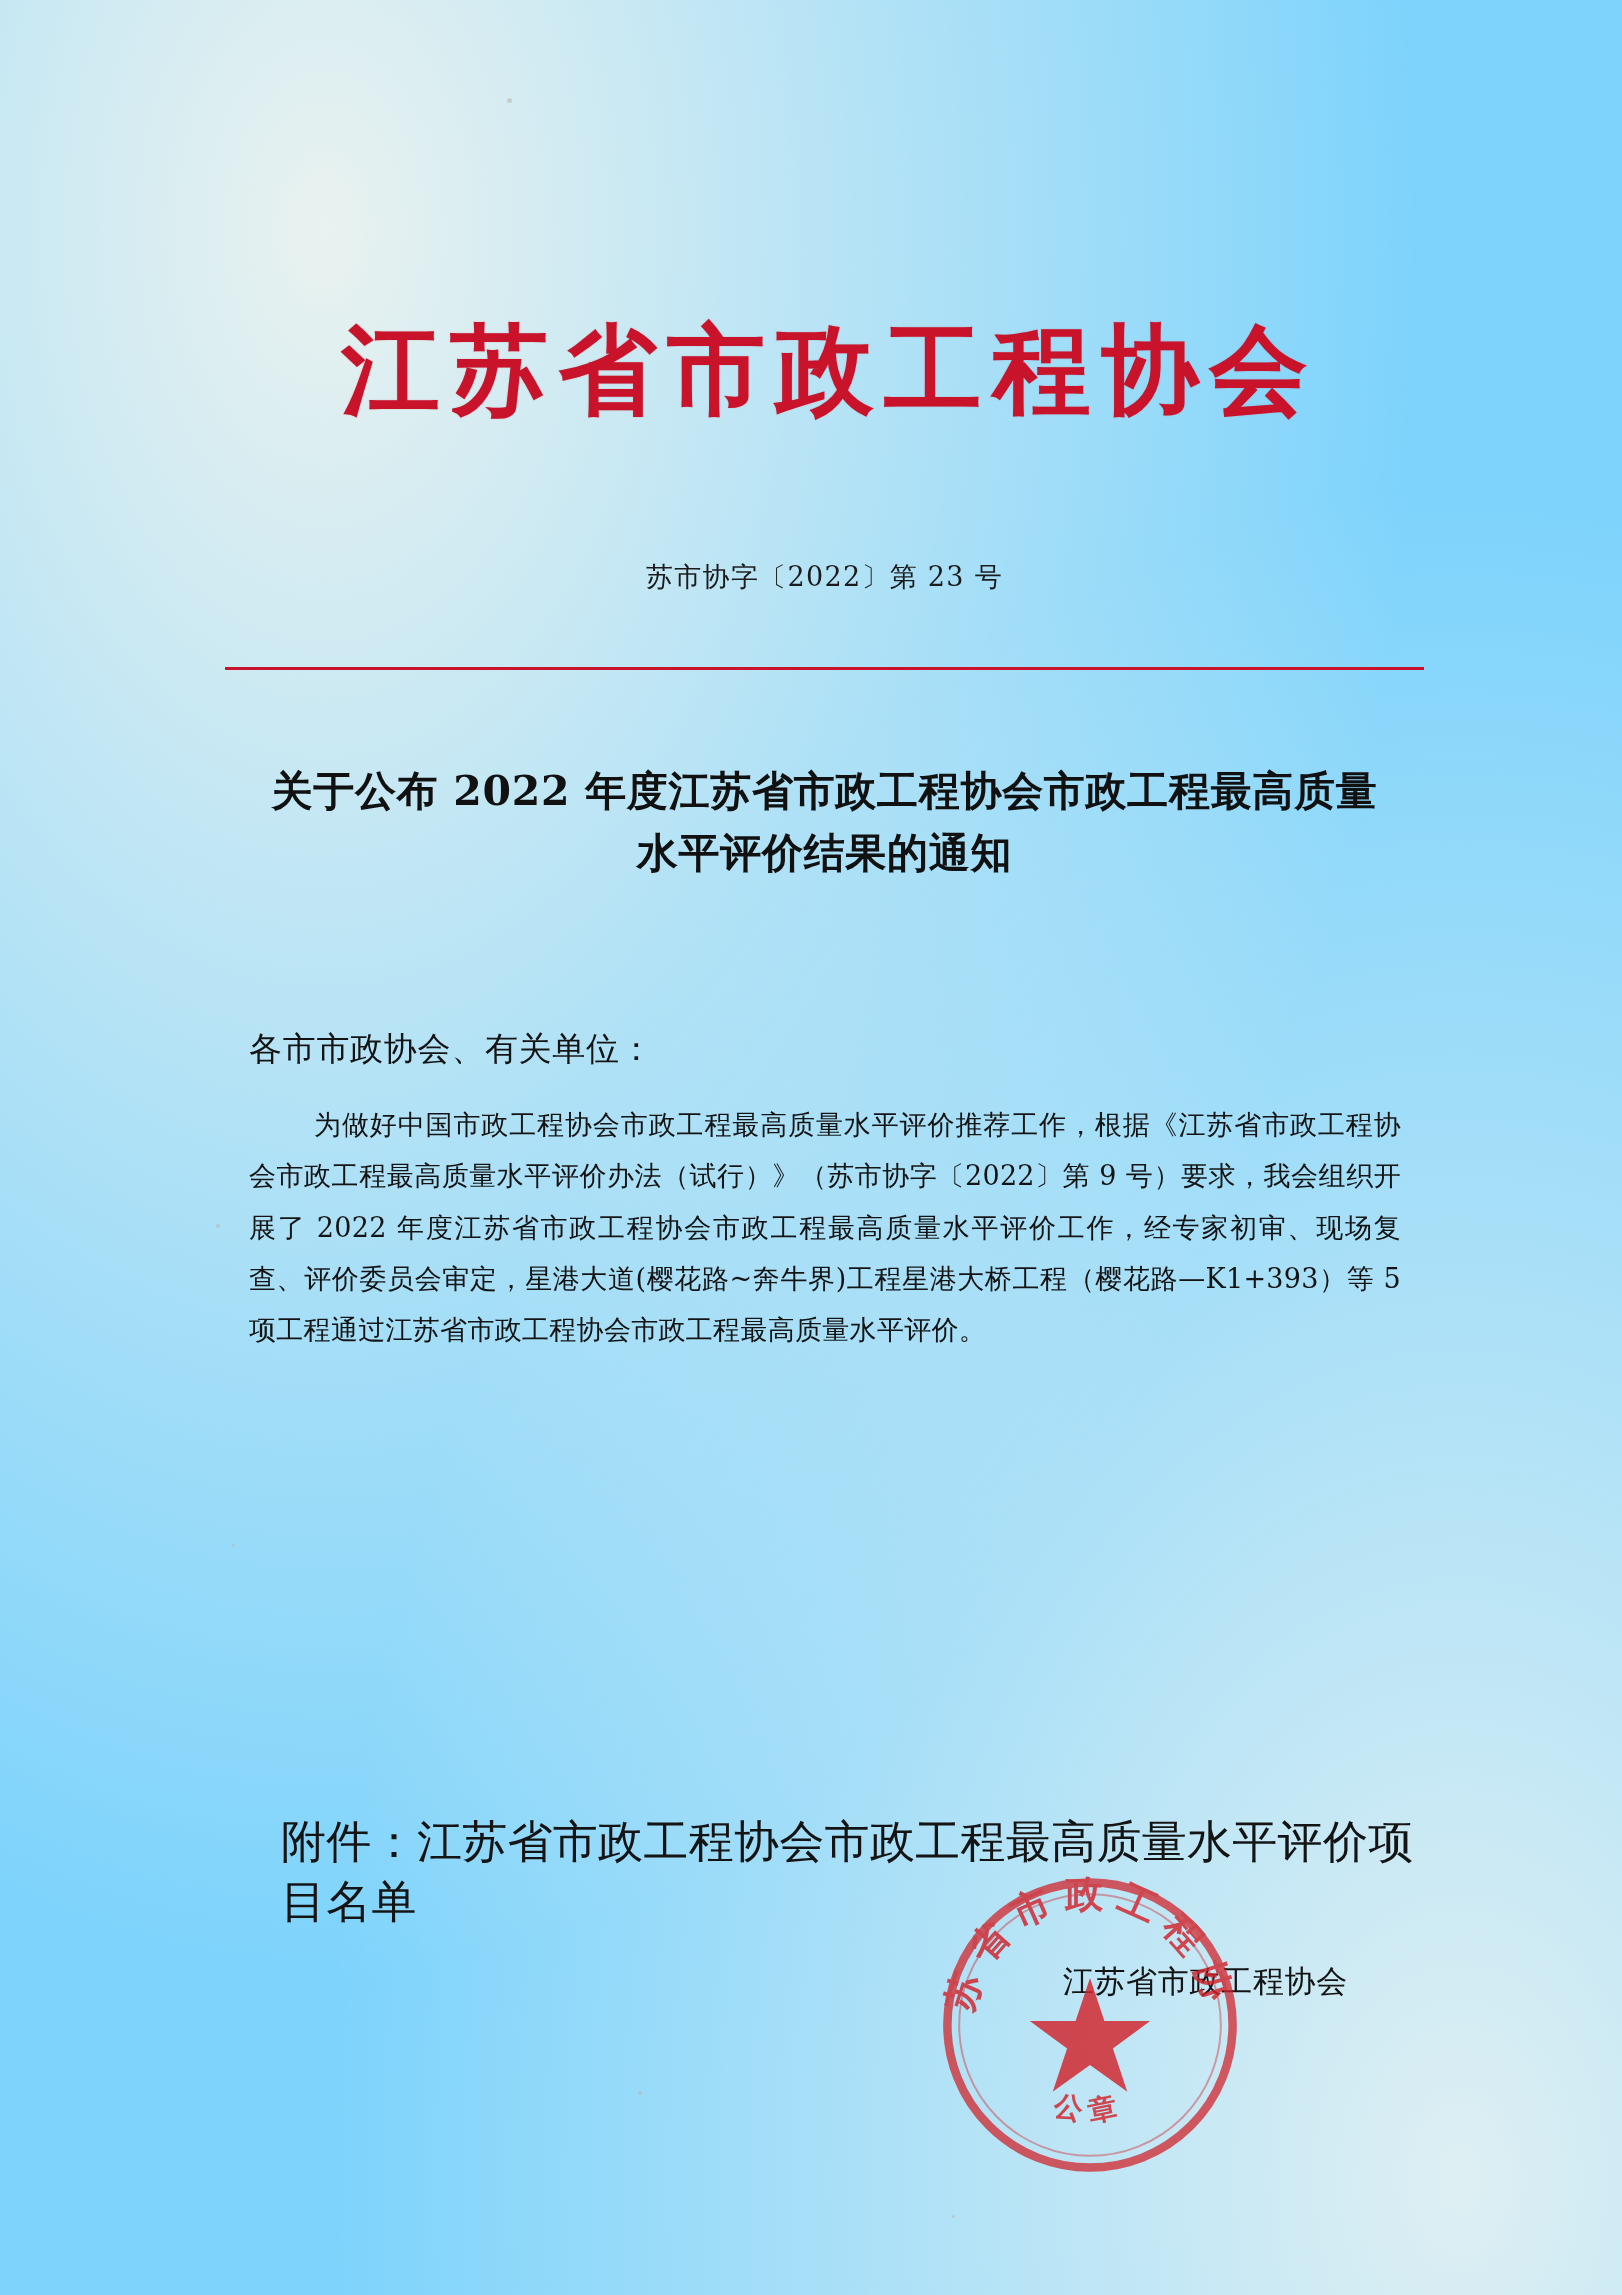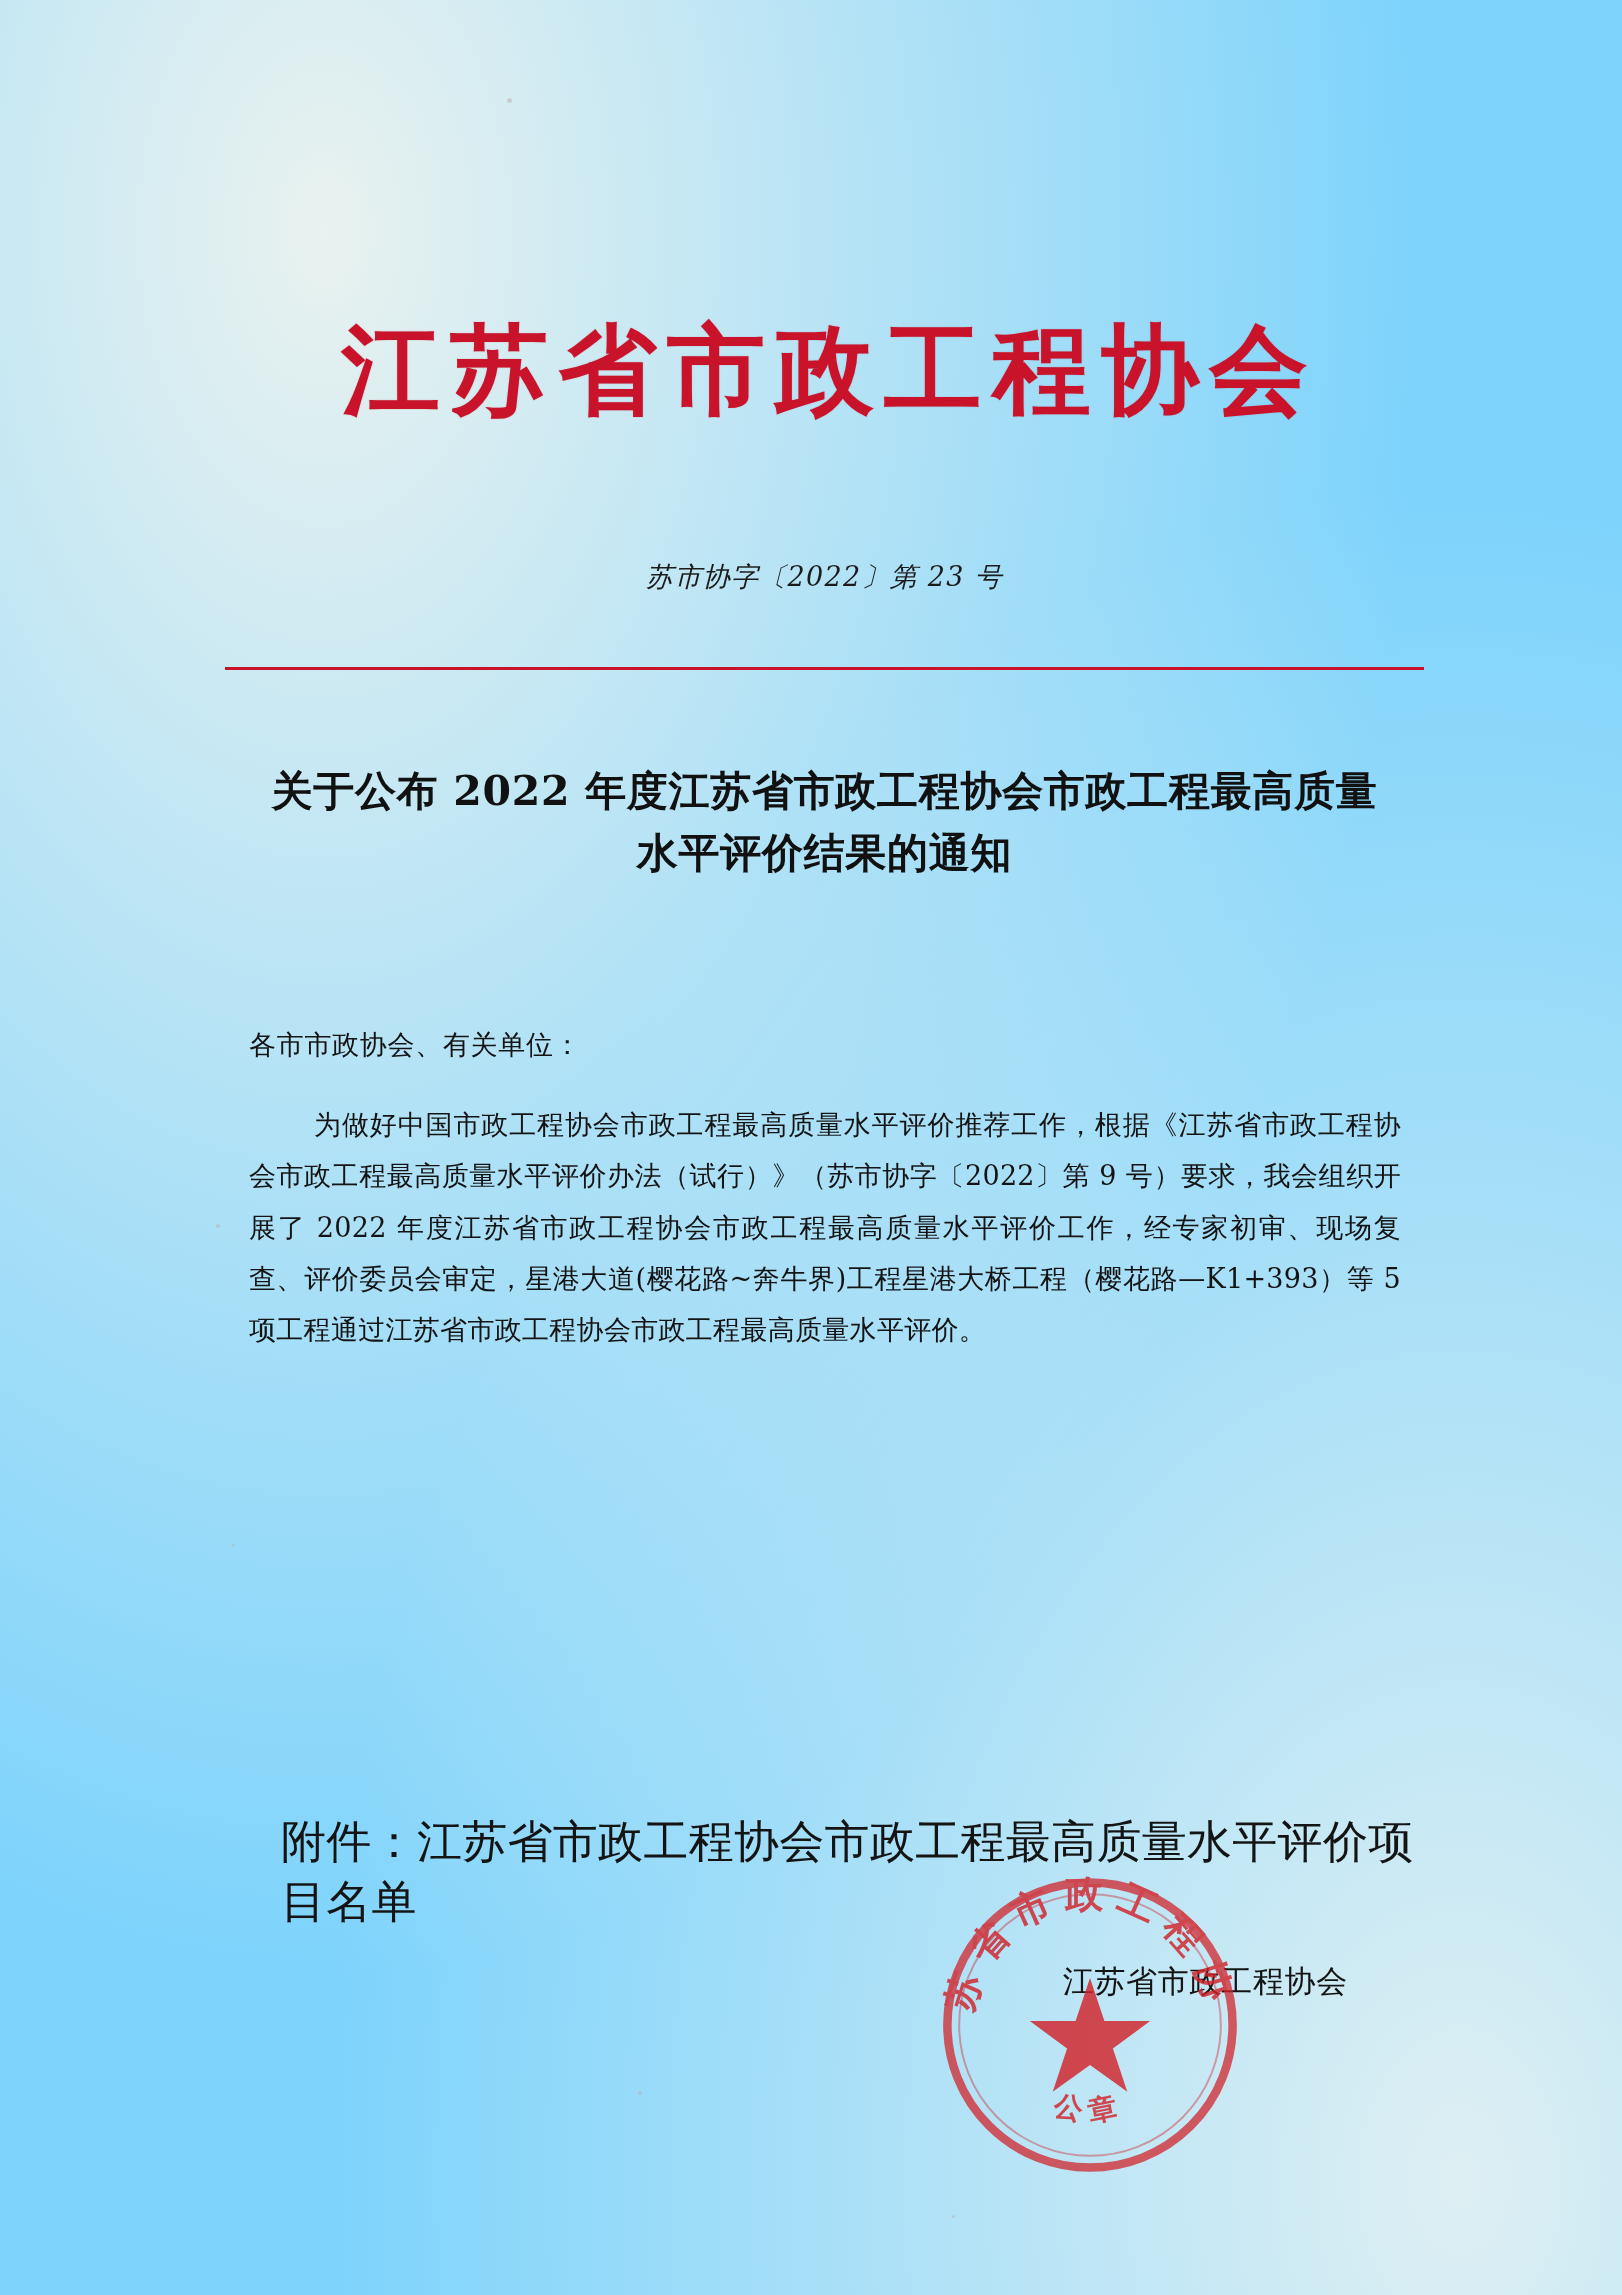--- a/index.html
+++ b/index.html
@@ -59,21 +59,20 @@
 
   .doc-number {
     position: absolute;
     top: 559px;
     left: 50%;
     transform: translateX(-50%);
     white-space: nowrap;
     color: #1b1b1b;
     font-size: 27px;
     letter-spacing: 1.3px;
-    font-style: italic;
   }
 
   .red-rule {
     position: absolute;
     top: 667px;
     left: 9.2px;
     width: 1199px;
     height: 3.3px;
     background: #c8132b;
   }
@@ -90,21 +89,21 @@
     line-height: 1.5;
     letter-spacing: 0.7px;
     margin-top: 8px;
   }
 
   .salutation {
     position: absolute;
     top: 1027px;
     left: 33px;
     color: #141414;
-    font-size: 27px;
+    font-size: 33px;
     letter-spacing: 0.7px;
   }
 
   .body-text {
     position: absolute;
     top: 1099px;
     left: 33px;
     width: 1152px;
     color: #141414;
     font-size: 27px;

